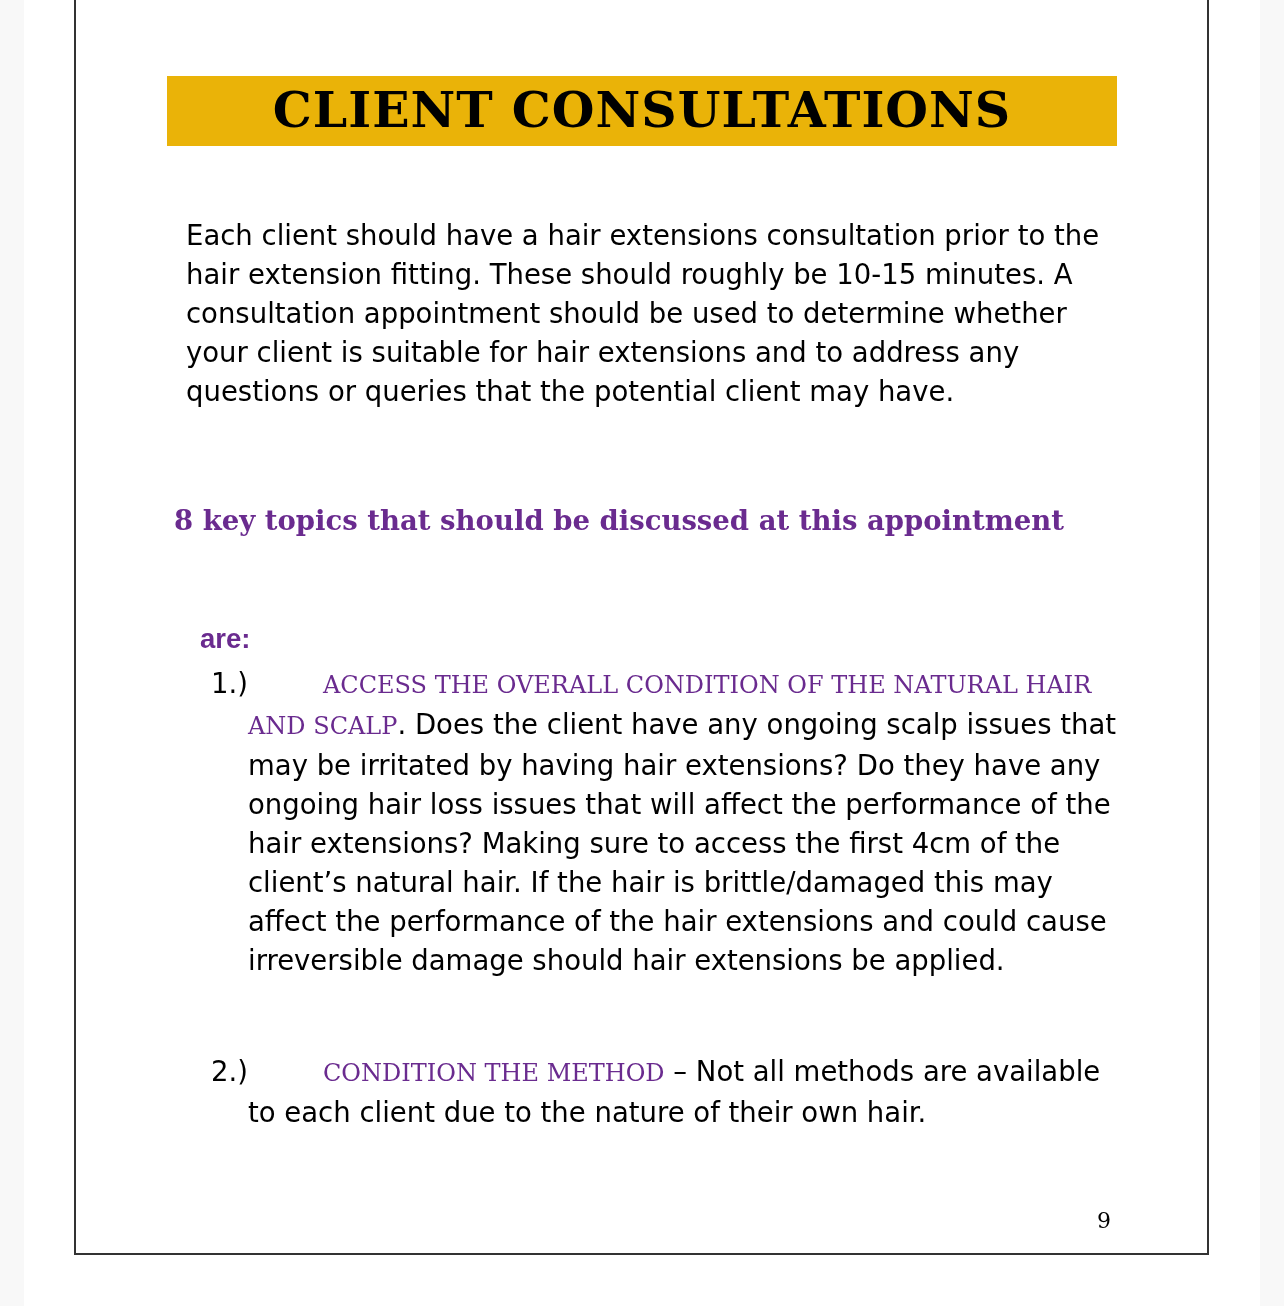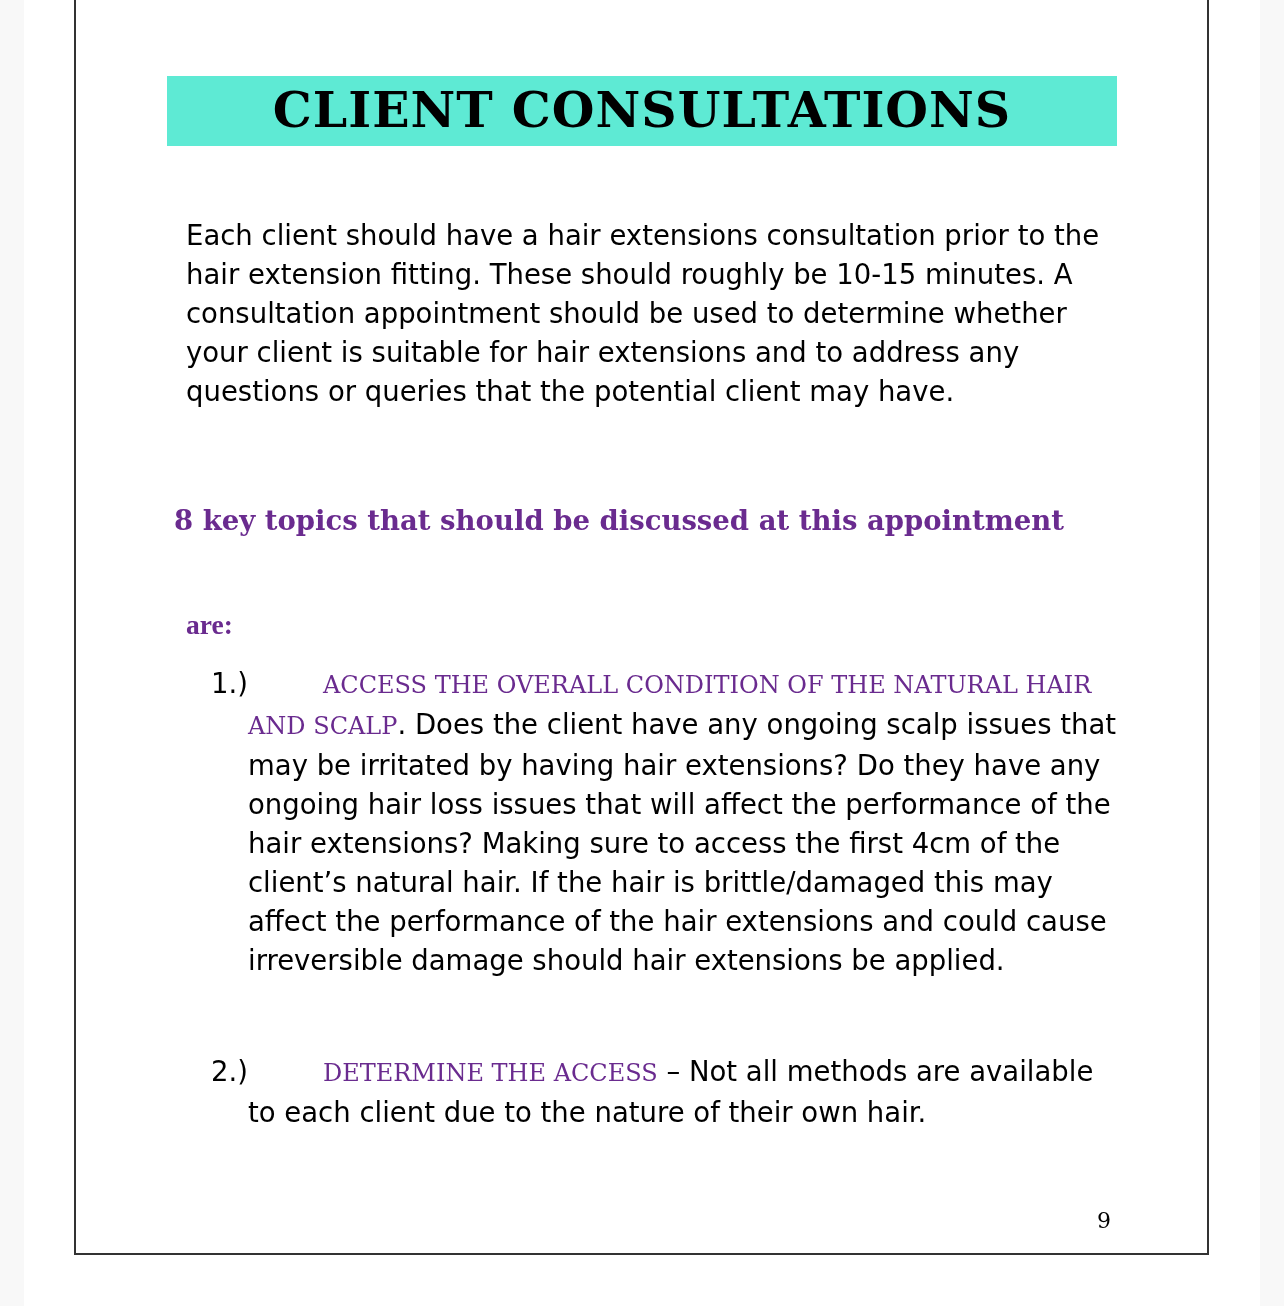--- a/index.html
+++ b/index.html
@@ -1,23 +1,23 @@
 <!DOCTYPE html>
 <html><head>
 <meta charset="utf-8">
 <style>
   html,body{margin:0;padding:0;}
   body{width:1284px;height:1306px;background:#f8f8f8;position:relative;overflow:hidden;}
   .page{position:absolute;left:24px;top:0;width:1236px;height:1306px;background:#ffffff;}
   .frame{position:absolute;left:50px;top:-2px;width:1135px;height:1257px;border:2px solid #333;border-top:none;box-sizing:border-box;}
-  .title-band{position:absolute;left:143px;top:76px;width:950px;height:70px;background:#5eead4;display:flex;align-items:center;justify-content:center;}
+  .title-band{position:absolute;left:143px;top:76px;width:950px;height:70px;background:#eab308;display:flex;align-items:center;justify-content:center;}
   .title{font-family:"DejaVu Serif",serif;font-weight:bold;font-size:49px;color:#000;letter-spacing:1px;margin-top:-2px;}
   .intro{position:absolute;left:150px;top:204px;width:930px;font-family:"DejaVu Sans",sans-serif;font-size:27.5px;line-height:39px;color:#000;margin:12px;}
   .subhead{position:absolute;left:150px;top:501px;width:900px;font-family:"DejaVu Serif",serif;font-weight:bold;font-size:27.5px;line-height:39px;color:#6a2b8f;margin:0;}
-  .subhead2{position:absolute;left:160px;top:603px;font-family:Liberation Serif, serif;font-weight:bold;font-size:27.5px;line-height:39px;color:#6a2b8f;margin:2px;}
+  .subhead2{position:absolute;left:160px;top:603px;font-family:Liberation Sans, sans-serif;font-weight:bold;font-size:27.5px;line-height:39px;color:#6a2b8f;margin:16px;}
   .item{position:absolute;left:224px;width:870px;font-family:"DejaVu Sans",sans-serif;font-size:27.5px;line-height:39px;color:#000;margin:0;}
   .item .num{position:absolute;left:-37px;top:0;}
   .item .head{font-family:"DejaVu Serif",serif;font-size:24px;color:#6a2b8f;}
   .item .first-indent{display:inline-block;width:75px;}
   .item1{top:664px;}
   .item2{top:1052px;}
   .pagenum{position:absolute;left:1073px;top:1208px;font-family:"DejaVu Serif",serif;font-size:22px;color:#000;}
 </style>
 </head>
 <body>
@@ -32,17 +32,17 @@
   <p class="intro">Each client should have a hair extensions consultation prior to the hair extension fitting. These should roughly be 10-15 minutes. A consultation appointment should be used to determine whether your client is suitable for hair extensions and to address any questions or queries that the potential client may have.</p>
 
   <p class="subhead">8 key topics that should be discussed at this appointment</p>
   <p class="subhead2">are:</p>
 
   <p class="item item1">
     <span class="num">1.)</span><span class="first-indent"></span><span class="head">ACCESS THE OVERALL CONDITION OF THE NATURAL HAIR AND SCALP</span><span>.  Does the client have any ongoing scalp issues that may be irritated by having hair extensions? Do they have any ongoing hair loss issues that will affect the performance of the hair extensions? Making sure to access the first 4cm of the client’s natural hair. If the hair is brittle/damaged this may affect the performance of the hair extensions and could cause irreversible damage should hair extensions be applied.</span>
   </p>
 
   <p class="item item2">
-    <span class="num">2.)</span><span class="first-indent"></span><span class="head">DETERMINE THE ACCESS</span><span> – Not all methods are available to each client due to the nature of their own hair.</span>
+    <span class="num">2.)</span><span class="first-indent"></span><span class="head">CONDITION THE METHOD</span><span> – Not all methods are available to each client due to the nature of their own hair.</span>
   </p>
 
   <div class="pagenum">9</div>
 </div>
 
 </body></html>

